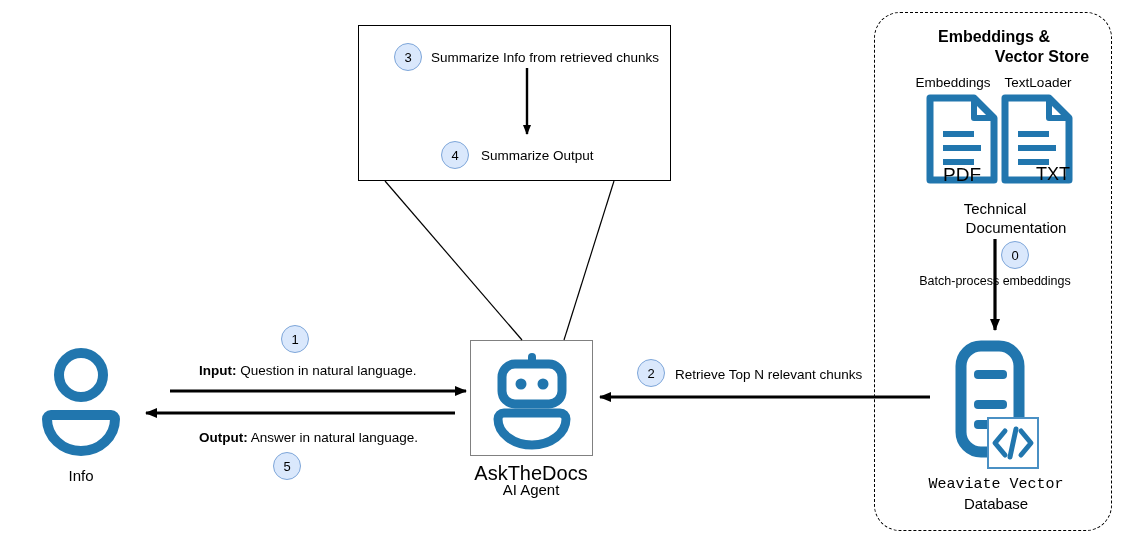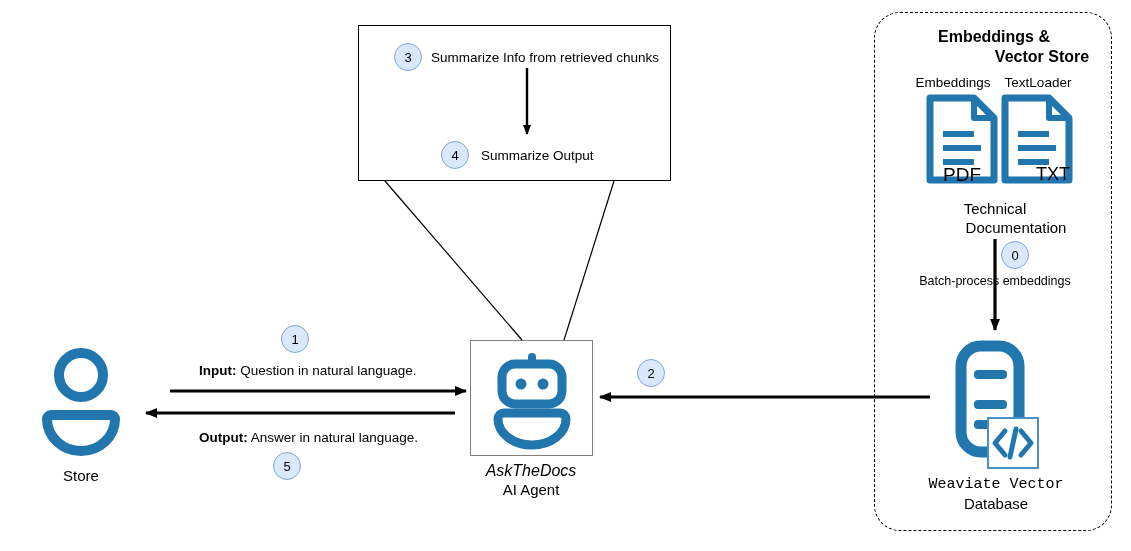--- a/index.html
+++ b/index.html
@@ -141,40 +141,41 @@
   <div class="agentbox" style="left:470px; top:340px; width:123px; height:116px;"></div>
 
   <svg class="icon" style="left:492px; top:352px;" width="80" height="93" viewBox="0 0 80 93">
     <rect x="36" y="1" width="8" height="12" rx="4" fill="#2176ae"></rect>
     <rect x="10" y="12" width="60" height="40" rx="13" ry="13" fill="#ffffff" stroke="#2176ae" stroke-width="9"></rect>
     <circle cx="29" cy="32" r="5.5" fill="#2176ae"></circle>
     <circle cx="51" cy="32" r="5.5" fill="#2176ae"></circle>
     <path d="M12 61 H68 A6 6 0 0 1 74 67 A34 26 0 0 1 6 67 A6 6 0 0 1 12 61 Z" fill="#ffffff" stroke="#2176ae" stroke-width="9" stroke-linejoin="round"></path>
   </svg>
 
-  <div class="lbl center" style="left:531px; top:461px; font-size:16px;font-style:italic;">AskTheDocs</div>
+  <div class="lbl center" style="left:531px; top:461px; font-size:20px;">AskTheDocs</div>
   <div class="lbl center" style="left:531px; top:480px; font-size:15px;">AI Agent</div>
 
   <svg class="icon" style="left:44px; top:345px;" width="74" height="110" viewBox="0 0 74 110">
     <circle cx="37" cy="30" r="22" fill="#ffffff" stroke="#2176ae" stroke-width="10"></circle>
     <path d="M7 70 H67 A4 4 0 0 1 71 74 A34 32 0 0 1 3 74 A4 4 0 0 1 7 70 Z" fill="#ffffff" stroke="#2176ae" stroke-width="10" stroke-linejoin="round"></path>
   </svg>
-  <div class="lbl center" style="left:81px; top:466px; font-size:15px;">Store</div>
+  <div class="lbl center" style="left:81px; top:466px; font-size:15px;">Info</div>
 
   <div class="marker" style="left:281px; top:325px;">1</div>
   <div class="lbl" style="left:199px; top:429px;">
     <span class="bold">Output:</span><span> Answer in natural language.</span>
   </div>
 
   <div class="lbl" style="left:199px; top:362px;">
     <span class="bold">Input:</span><span> Question in natural language.</span>
   </div>
   <div class="marker" style="left:273px; top:452px;">5</div>
 
   <div class="marker" style="left:637px; top:359px;">2</div>
+  <div class="lbl" style="left:675px; top:366px;">Retrieve Top N relevant chunks</div>
 
   <svg class="overlay">
     <defs>
       <marker id="arrowBlack" markerWidth="10" markerHeight="8" refX="9" refY="4" orient="auto" markerUnits="userSpaceOnUse">
         <path d="M0,0 L10,4 L0,8 Z" fill="#000000"></path>
       </marker>
       <marker id="arrowBlackThin" markerWidth="12" markerHeight="10" refX="11" refY="5" orient="auto" markerUnits="userSpaceOnUse">
         <path d="M0,0 L12,5 L0,10 Z" fill="#000000"></path>
       </marker>
     </defs>

